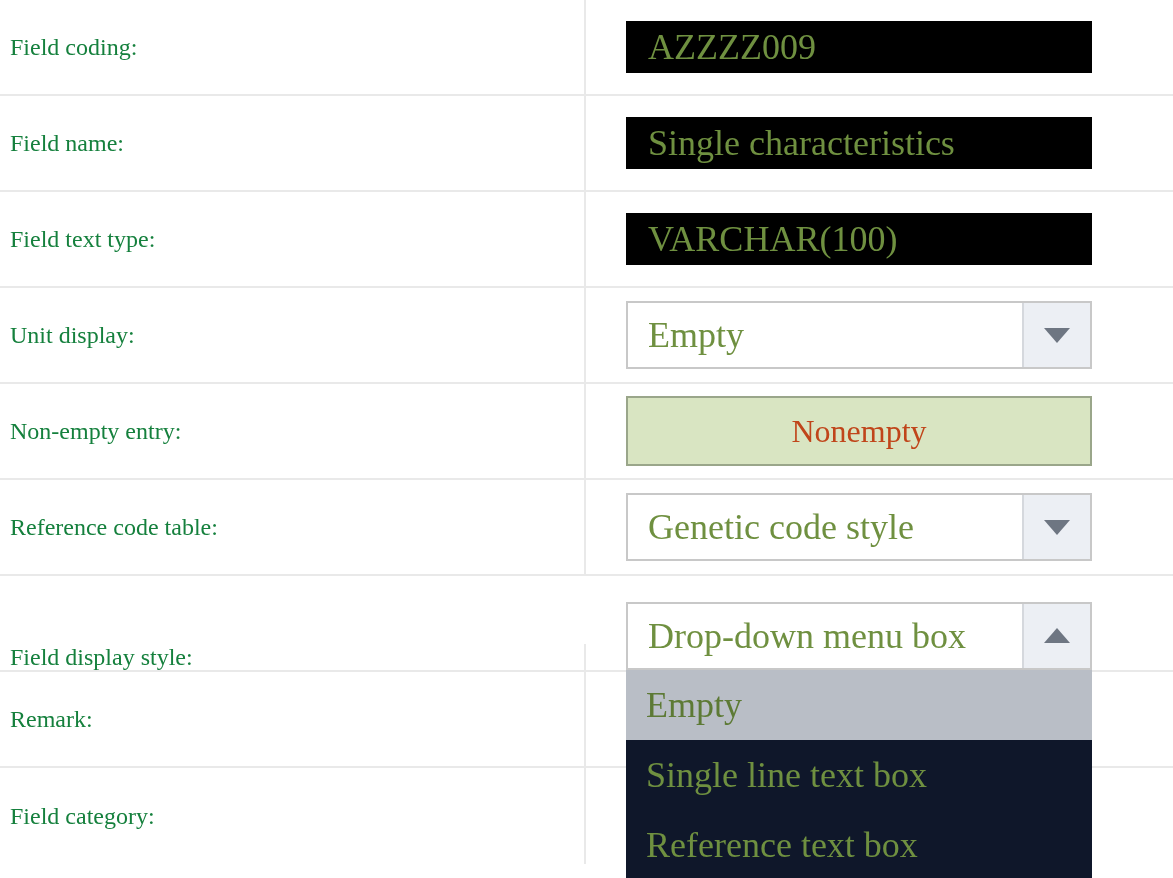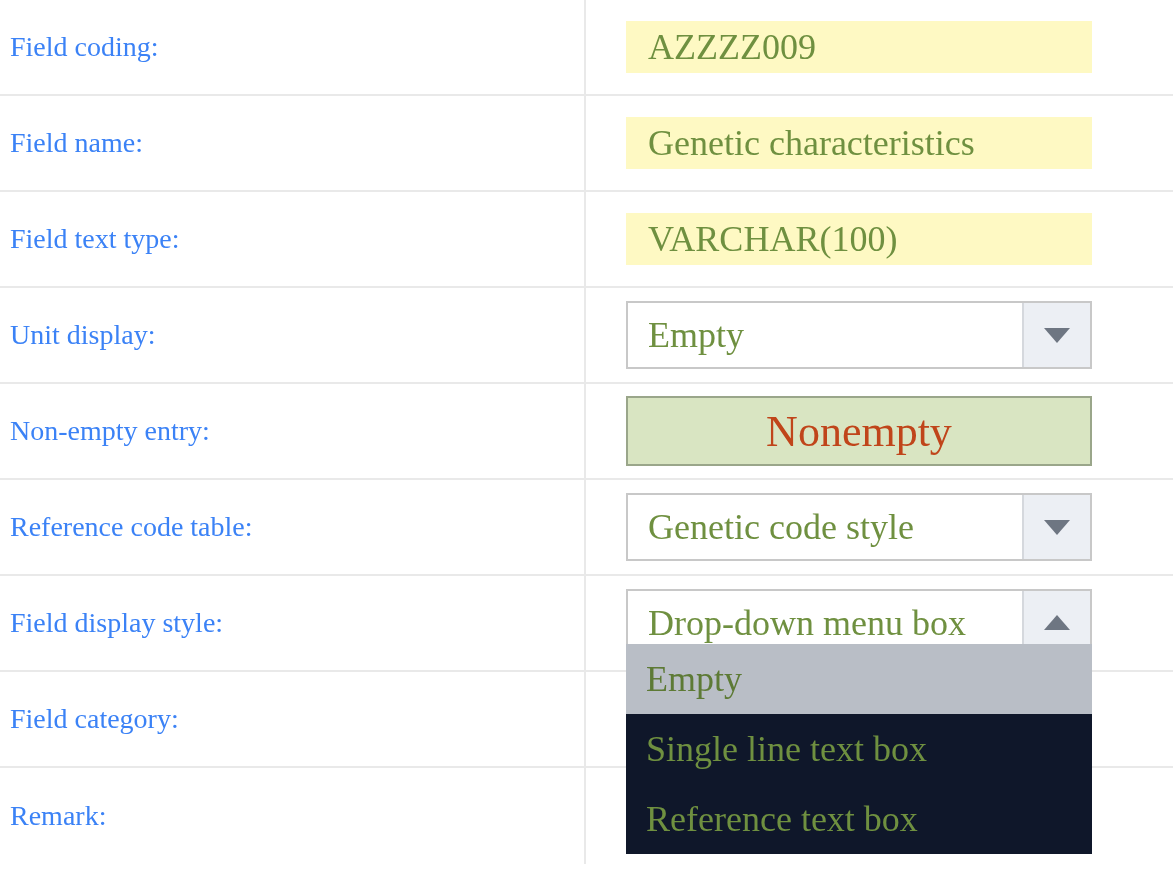--- a/index.html
+++ b/index.html
@@ -28,34 +28,34 @@
   .row:last-child {
     border-bottom: none;
   }
   .label-cell {
     width: 586px;
     box-sizing: border-box;
     border-right: 2px solid #e9e9e9;
     display: flex;
     align-items: center;
     padding-left: 10px;
-    font-size: 28px;
-    color: #3b82f6;
+    font-size: 24px;
+    color: #15803d;
     line-height: 1.1;
   }
   .value-cell {
     flex: 1;
     box-sizing: border-box;
     display: flex;
     align-items: center;
     padding-left: 40px;
     position: relative;
   }
   .field-static {
-    background: #fef9c3;
+    background: #000000;
     color: #6f9040;
     font-size: 36px;
     height: 52px;
     line-height: 52px;
     padding: 0 16px 0 22px;
     box-sizing: border-box;
     width: 466px;
     white-space: nowrap;
     overflow: hidden;
   }
@@ -87,21 +87,21 @@
     flex: 0 0 66px;
   }
   .arrow-btn svg { display: block; }
   .nonempty-box {
     width: 466px;
     height: 70px;
     box-sizing: border-box;
     background: #d9e5c2;
     border: 2px solid #9aa68a;
     color: #c0451a;
-    font-size: 44px;
+    font-size: 32px;
     display: flex;
     align-items: center;
     justify-content: center;
   }
   .dropdown-open {
     position: absolute;
     left: 40px;
     top: 68px;
     width: 466px;
     z-index: 20;
@@ -115,38 +115,38 @@
     font-size: 36px;
     color: #6f9040;
     background: #0f172a;
     white-space: nowrap;
   }
   .dd-item.highlight {
     background: #b9bec6;
     color: #5d7a35;
   }
   .value-cell.with-dropdown { position: relative; overflow: visible; }
-  .row.dropdown-row { overflow: visible; position: relative; z-index: 10; }
+  .row.dropdown-row { overflow: visible; position: relative; z-index: 10; align-items: flex-end; }
 </style>
 </head>
 <body>
 
 <div class="form">
 
   <div class="row">
     <div class="label-cell">Field coding:</div>
     <div class="value-cell">
       <div class="field-static">AZZZZ009</div>
     </div>
   </div>
 
   <div class="row">
     <div class="label-cell">Field name:</div>
     <div class="value-cell">
-      <div class="field-static">Genetic characteristics</div>
+      <div class="field-static">Single characteristics</div>
     </div>
   </div>
 
   <div class="row">
     <div class="label-cell">Field text type:</div>
     <div class="value-cell">
       <div class="field-static">VARCHAR(100)</div>
     </div>
   </div>
 
@@ -198,22 +198,22 @@
       </div>
       <div class="dropdown-open">
         <div class="dd-item highlight">Empty</div>
         <div class="dd-item">Single line text box</div>
         <div class="dd-item">Reference text box</div>
       </div>
     </div>
   </div>
 
   <div class="row">
+    <div class="label-cell">Remark:</div>
+    <div class="value-cell"></div>
+  </div>
+
+  <div class="row">
     <div class="label-cell">Field category:</div>
     <div class="value-cell"></div>
   </div>
 
-  <div class="row">
-    <div class="label-cell">Remark:</div>
-    <div class="value-cell"></div>
-  </div>
-
 </div>
 
 </body></html>

